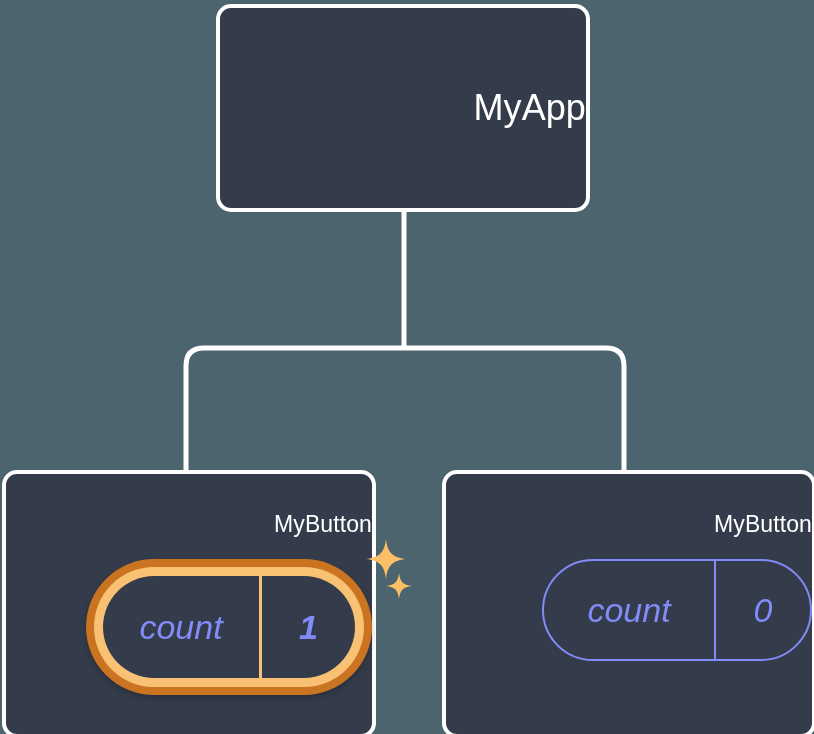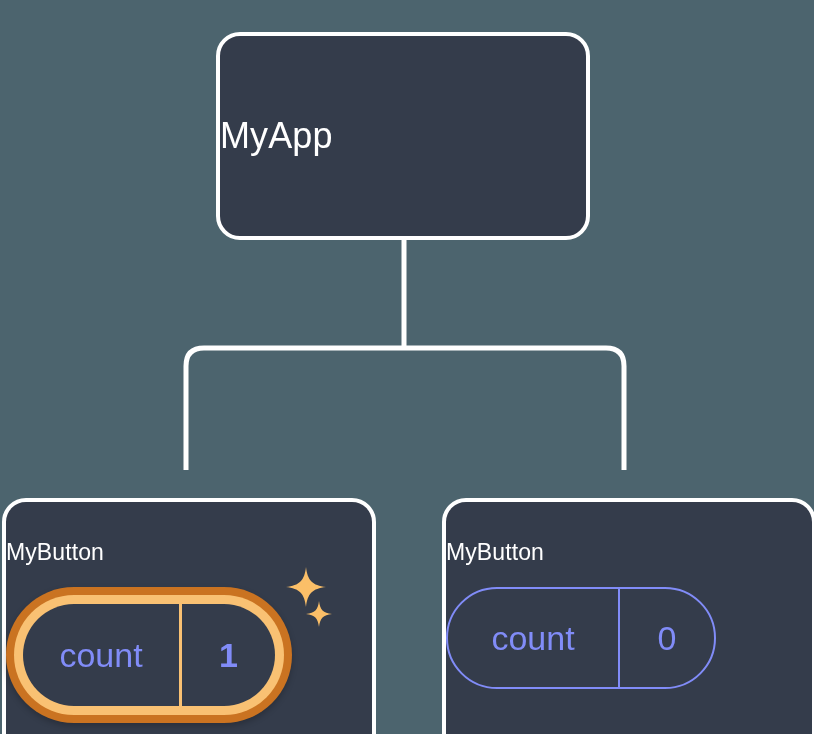--- a/index.html
+++ b/index.html
@@ -31,25 +31,24 @@
     width: 814px;
     height: 734px;
     pointer-events: none;
   }
 
   
   .node {
     position: absolute;
     background: #343c4b;
     border: 4px solid #ffffff;
-    border-radius: 24px;
+    border-radius: 15px;
     display: flex;
     flex-direction: column;
-    align-items: flex-start;
-    margin-top: 28px;
+    align-items: flex-end;
   }
 
   .node-root {
     left: 216px;
     top: 4px;
     width: 374px;
     height: 208px;
     justify-content: center;
   }
 
@@ -73,20 +72,21 @@
   }
 
   .node-root .node-title { font-size: 36px; }
 
   
   .pill-wrap {
     position: relative;
     margin-top: 22px;
     display: flex;
     align-items: center;
+    font-style: italic;
   }
 
   .pill {
     display: flex;
     align-items: stretch;
     border-radius: 999px;
     height: 102px;
     width: 270px;
   }
 

